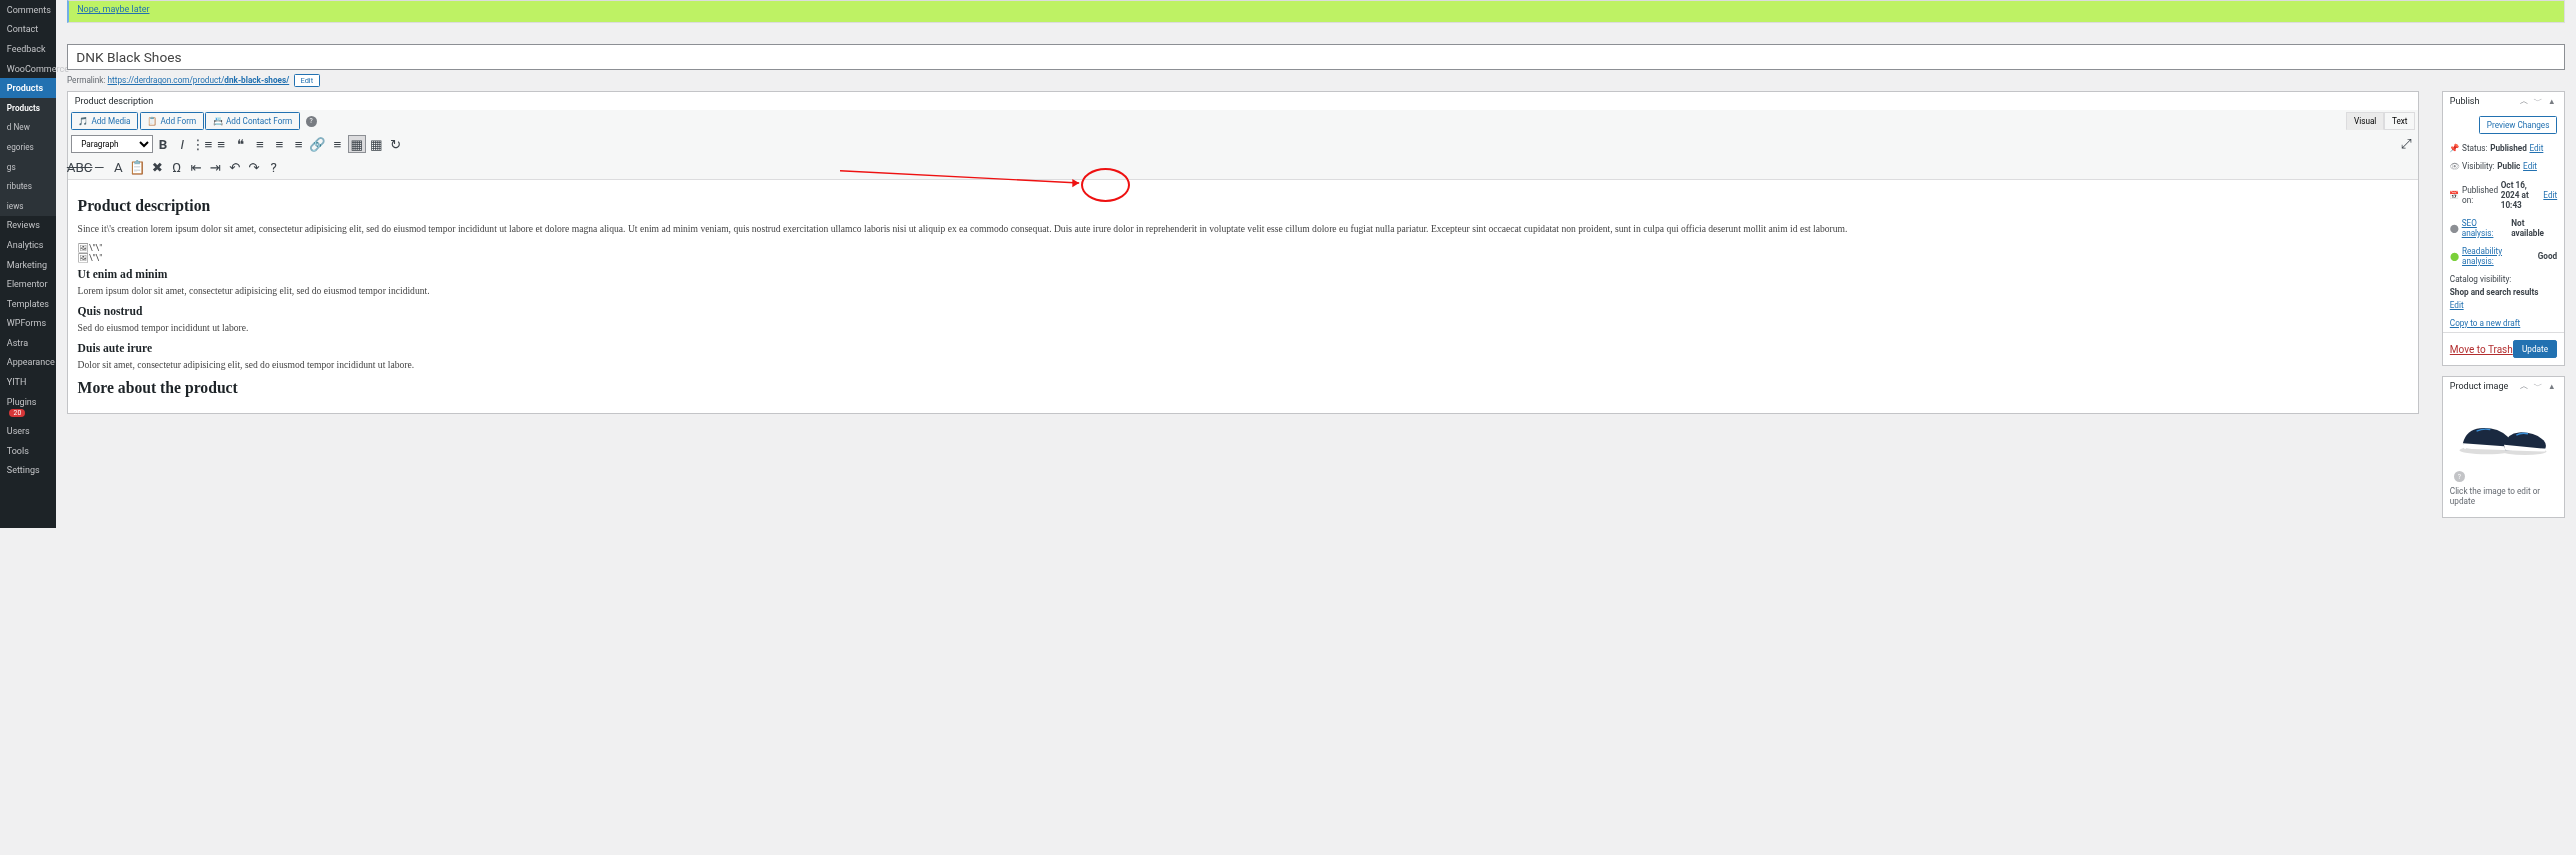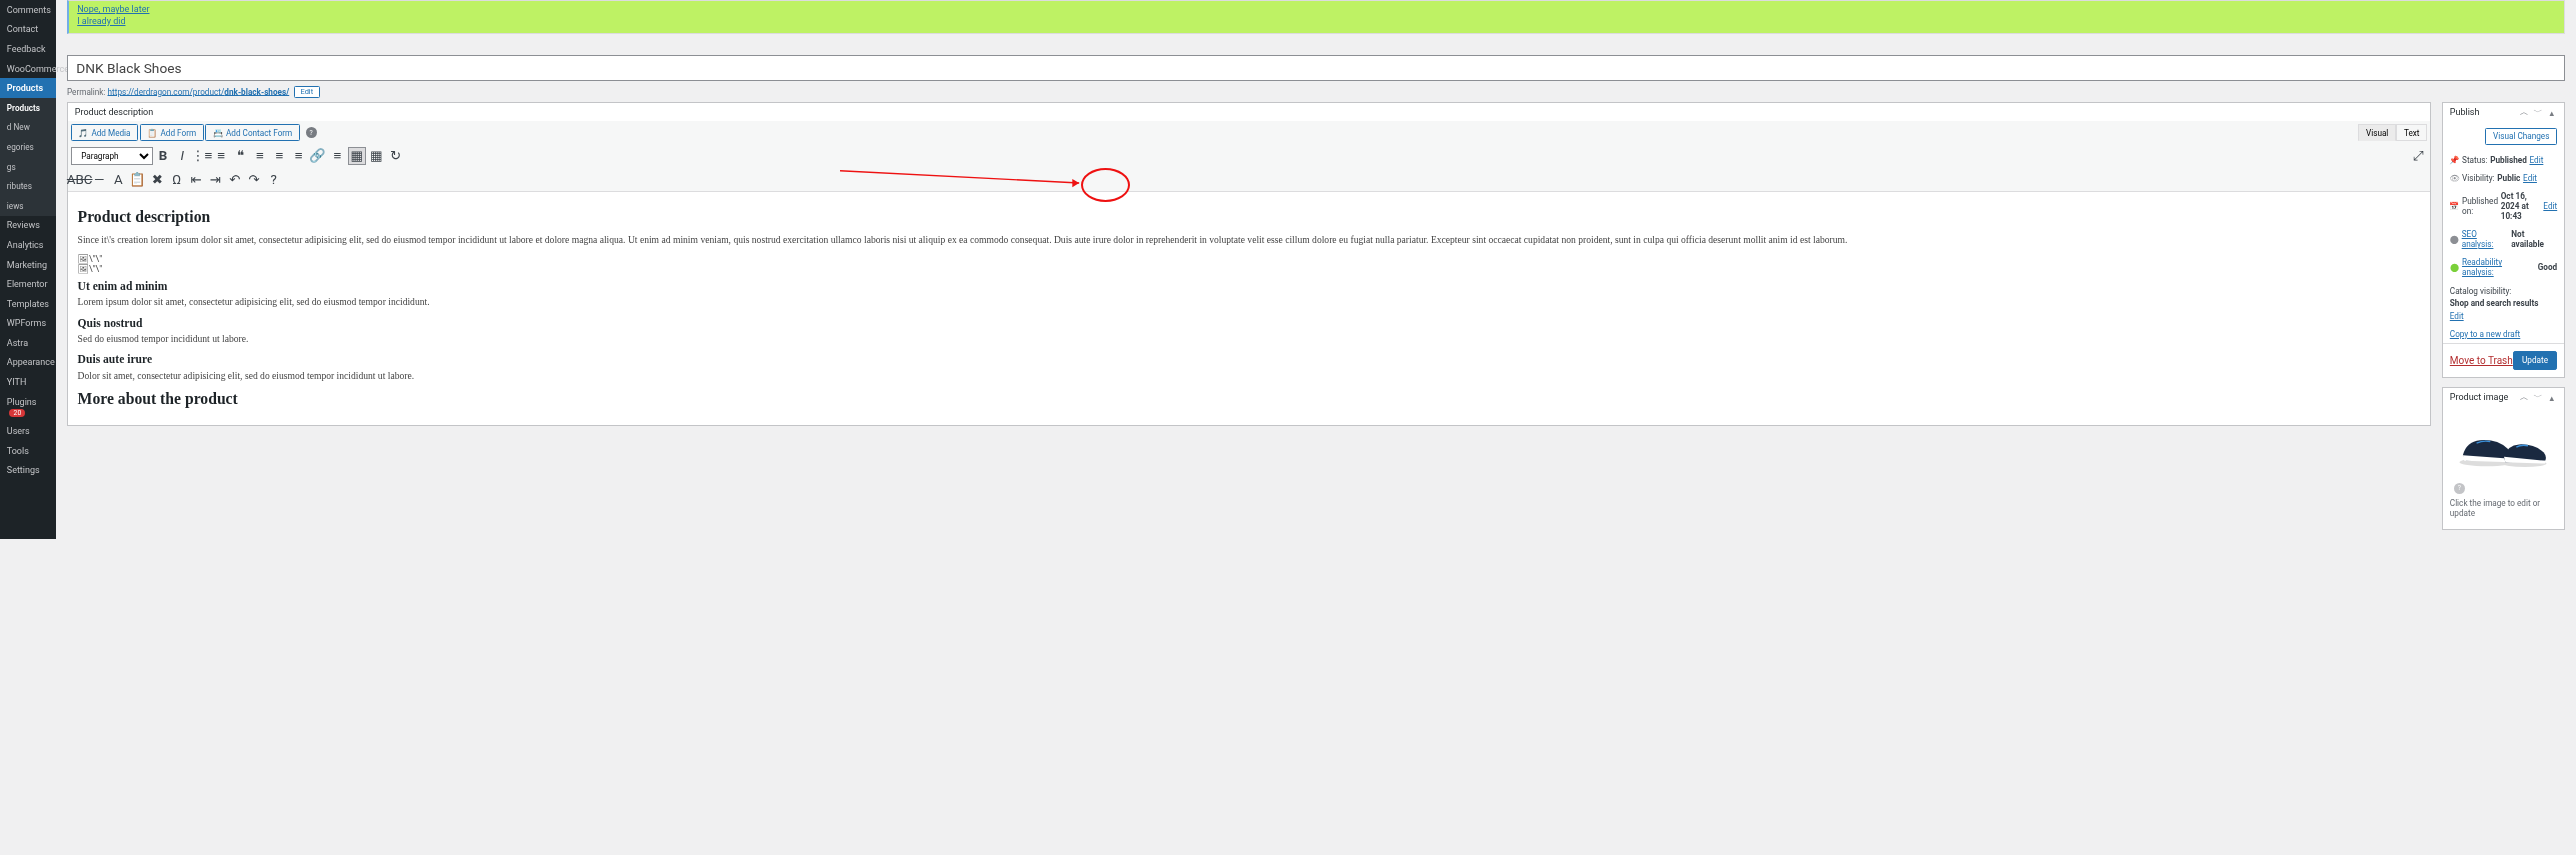--- a/index.html
+++ b/index.html
@@ -11,21 +11,21 @@
 .sidebar-item.child.current { color: #fff; font-weight: 600; }
 .sidebar-item .badge { background: #d63638; color: #fff; border-radius: 6.2px; padding: 0 4.1px; font-size: 6.8px; margin-left: 2.7px; }
 .main { flex: 1; padding: 0 11px; position: relative; }
 .notice { border-left: 2.7px solid #72aee6; background: #bef264; padding: 2.7px 8.2px 6.8px; margin-bottom: 21px; border-top: 0.7px solid #dcdcde; border-right: 0.7px solid #dcdcde; border-bottom: 0.7px solid #dcdcde; }
 .notice a { color: #2271b1; text-decoration: underline; display: block; padding: 0.7px 0; }
 .title-input { width: 100%; padding: 4.1px 8.2px; font-size: 13.7px; border: 0.7px solid #8c8f94; border-radius: 0; color: #444; }
 .permalink { padding: 4.1px 0; font-size: 8.2px; color: #646970; }
 .permalink a { color: #2271b1; text-decoration: underline; }
 .permalink strong { font-weight: bold; }
 .edit-btn { border: 0.7px solid #2271b1; color: #2271b1; background: #fff; padding: 0.7px 5.5px; font-size: 7.5px; border-radius: 1.4px; cursor: pointer; margin-left: 2.7px; }
-.content-area { display: flex; gap: 11px; }
+.content-area { display: flex; gap: 23px; }
 .editor-col { flex: 1; }
 .side-col { width: 123px; }
 .postbox { background: #fff; border: 0.7px solid #c3c4c7; margin-bottom: 9.6px; }
 .postbox-header { display: flex; justify-content: space-between; padding: 4.1px 6.8px; font-size: 9px; color: #1d2327; }
 .postbox-header .handles { display: flex; gap: 2.7px; }
 .handle-icon { width: 11px; height: 11px; cursor: pointer; display: inline-flex; align-items: center; justify-content: center; color: #787c82; }
 .editor-toolbar { background: #f6f7f7; border-bottom: 0.7px solid #dcdcde; }
 .toolbar-row { display: flex; align-items: center; padding: 2.7px; gap: 1.4px; flex-wrap: wrap; }
 .media-btn { border: 0.7px solid #2271b1; color: #2271b1; background: #f6f7f7; padding: 2.7px 6.8px; font-size: 8.2px; border-radius: 1.4px; cursor: pointer; display: inline-flex; align-items: center; gap: 2.7px; }
 .help-icon { width: 11px; height: 11px; border-radius: 50%; background: #787c82; color: #fff; font-size: 6.8px; display: inline-flex; align-items: center; justify-content: center; margin-left: 4.1px; }
@@ -81,21 +81,20 @@
   <div class="sidebar-item">YITH</div>
   <div class="sidebar-item"><span>Plugins</span> <span class="badge">20</span></div>
   <div class="sidebar-item">Users</div>
   <div class="sidebar-item">Tools</div>
   <div class="sidebar-item">Settings</div>
 </div>
 
 <div class="main">
   <div class="notice">
     <a>Nope, maybe later</a>
-    <a>I already did</a>
   </div>
 
   <input class="title-input" value="DNK Black Shoes" style="">
 
   <div class="permalink">
     <span>Permalink:</span>
     <a><span>https://derdragon.com/product/</span><strong>dnk-black-shoes/</strong></a>
     <button class="edit-btn">Edit</button>
   </div>
 
@@ -182,21 +181,21 @@
       <div class="postbox">
         <div class="postbox-header">
           <span>Publish</span>
           <div class="handles">
             <span class="handle-icon">︿</span>
             <span class="handle-icon">﹀</span>
             <span class="handle-icon">▴</span>
           </div>
         </div>
         <div style="overflow:hidden">
-            <button class="preview-btn">Visual Changes</button>
+            <button class="preview-btn">Preview Changes</button>
           </div>
         <div class="publish-row">
             <span class="publish-icon">📌</span>
             <span>Status:</span> 
             <b>Published</b> 
             <a>Edit</a>
           </div>
         <div class="publish-row">
             <span class="publish-icon">👁</span>
             <span>Visibility:</span> 

